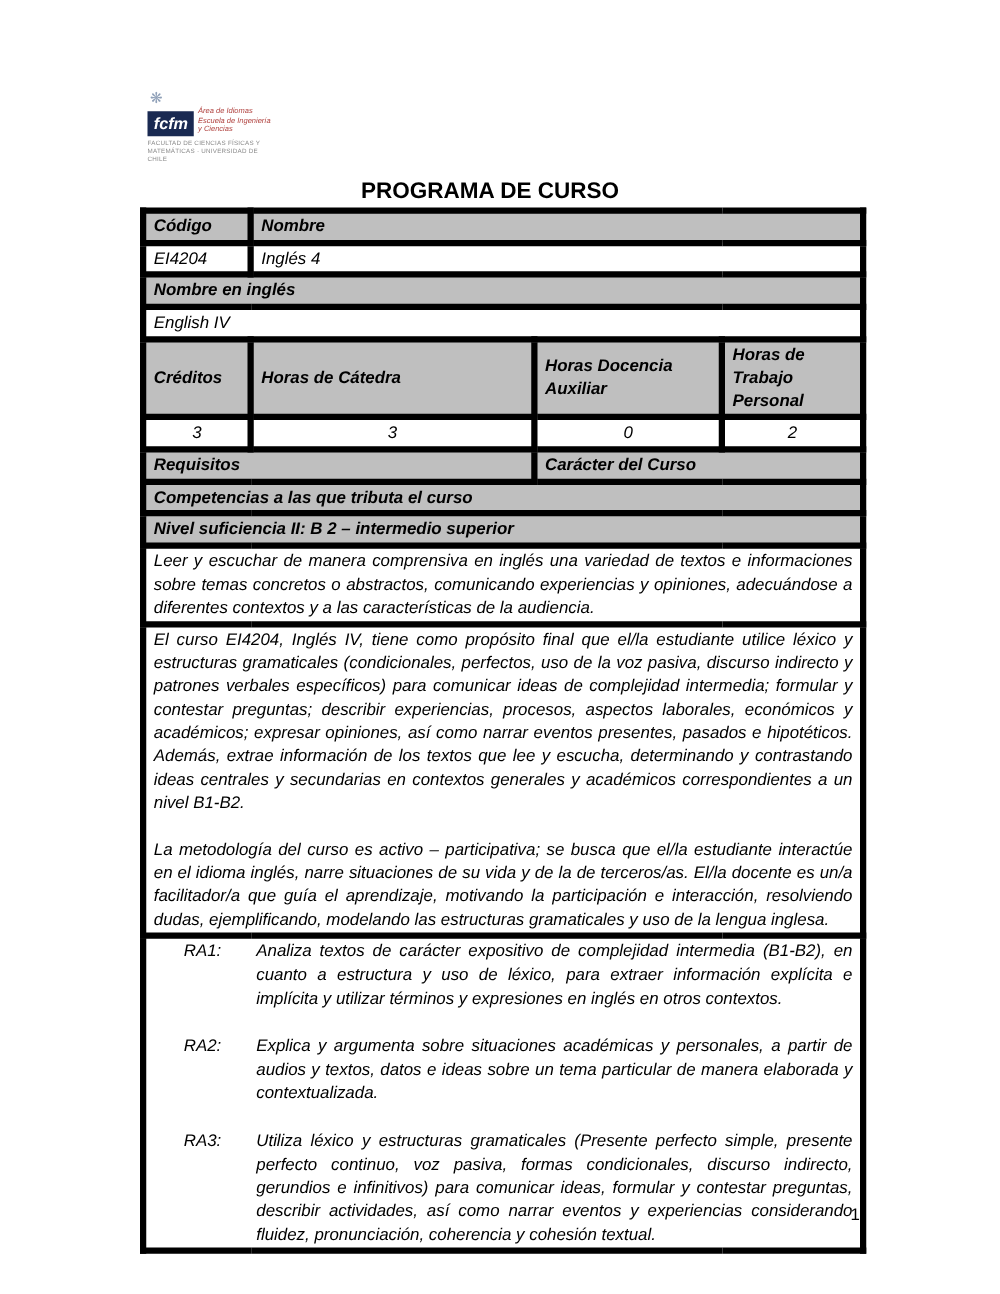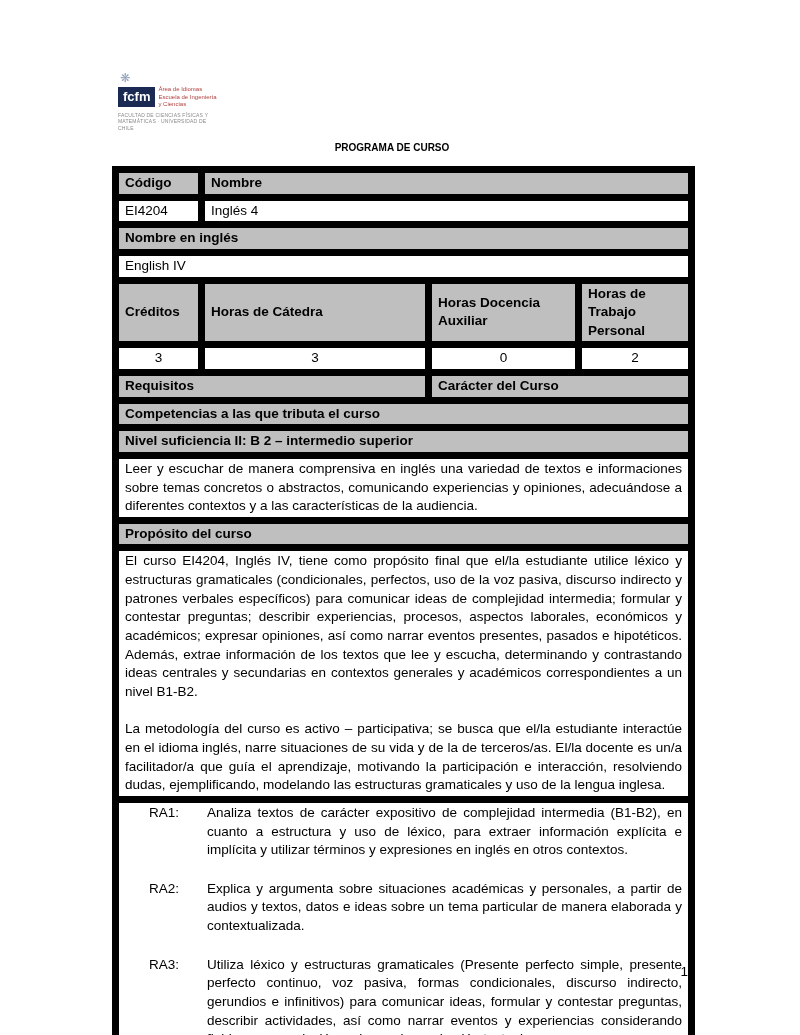--- a/index.html
+++ b/index.html
@@ -12,50 +12,51 @@
   .page {
     position: relative;
     width: 800px; height: 1035px;
     background: #fff;
     overflow: hidden;
   }
 
   
   .logo { position: absolute; left: 118px; top: 72px; width: 130px; }
   .logo-mark { font-size: 12px; color: #8fa0b8; line-height: 1; margin-left: 2px; }
-  .logo-main { display: flex; align-items: center; margin-top: 1px; }
+  .logo-main { display: flex; align-items: flex-end; margin-top: 1px; font-style: italic; }
   .logo-box {
     background: #1a2a52; color: #fff; font-weight: bold;
     font-size: 13px; padding: 3px 5px 4px 5px; line-height: 1;
   }
   .logo-unit { margin-left: 3px; padding-top: 1px; }
   .logo-unit div { font-size: 6px; line-height: 1.25; color: #b0413e; }
   .logo-caption {
     margin-top: 3px; width: 105px;
     font-size: 5px; line-height: 1.3; color: #8a8a8a;
     text-transform: uppercase; letter-spacing: 0.2px;
   }
 
   
   .doc-title {
     position: absolute; top: 142px; left: 0; width: 784px;
-    text-align: center; font-weight: bold; font-size: 10px;
+    text-align: center; font-weight: bold; font-size: 18px;
   }
 
   
   .course-table-wrap { position: absolute; top: 166px; left: 112px; width: 576px; }
   table.course {
     border-collapse: collapse; width: 576px; table-layout: fixed;
     font-size: 13.5px;
   }
   table.course th, table.course td {
-    border: 7px solid #000000;
+    border: 5px solid #000000;
     padding: 1px 6px;
     vertical-align: middle;
     line-height: 1.38;
+    font-style: italic;
   }
   table.course th {
     background: #bfbfbf;
     font-weight: bold;
     text-align: left;
   }
   th.center, td.center { text-align: center; }
   td.val { padding: 3px 6px; }
   td.justify {
     text-align: justify;
@@ -140,23 +141,20 @@
         <tr>
           <th class="center" colspan="4">Competencias a las que tributa el curso</th>
         </tr>
         <tr>
           <th class="center" colspan="4">Nivel suficiencia II: B 2 – intermedio superior</th>
         </tr>
         <tr>
           <td class="justify" colspan="4">Leer y escuchar de manera comprensiva en inglés una variedad de textos e informaciones sobre temas concretos o abstractos, comunicando experiencias y opiniones, adecuándose a diferentes contextos y a las características de la audiencia.</td>
         </tr>
         <tr>
-          <th class="center" colspan="4">Propósito del curso</th>
-        </tr>
-        <tr>
           <td class="justify" colspan="4">
             <div class="para">El curso EI4204, Inglés IV, tiene como propósito final que el/la estudiante utilice léxico y estructuras gramaticales (condicionales, perfectos, uso de la voz pasiva, discurso indirecto y patrones verbales específicos) para comunicar ideas de complejidad intermedia; formular y contestar preguntas; describir experiencias, procesos, aspectos laborales, económicos y académicos; expresar opiniones, así como narrar eventos presentes, pasados e hipotéticos. Además, extrae información de los textos que lee y escucha, determinando y contrastando ideas centrales y secundarias en contextos generales y académicos correspondientes a un nivel B1-B2.</div>
             <div class="para">La metodología del curso es activo – participativa; se busca que el/la estudiante interactúe en el idioma inglés, narre situaciones de su vida y de la de terceros/as. El/la docente es un/a facilitador/a que guía el aprendizaje, motivando la participación e interacción, resolviendo dudas, ejemplificando, modelando las estructuras gramaticales y uso de la lengua inglesa.</div>
           </td>
         </tr>
         <tr>
           <td class="ra-cell" colspan="4">
             <div class="ra-item">
               <span class="ra-label">RA1:</span>
               <span class="ra-text">Analiza textos de carácter expositivo de complejidad intermedia (B1-B2), en cuanto a estructura y uso de léxico, para extraer información explícita e implícita y utilizar términos y expresiones en inglés en otros contextos.</span>

